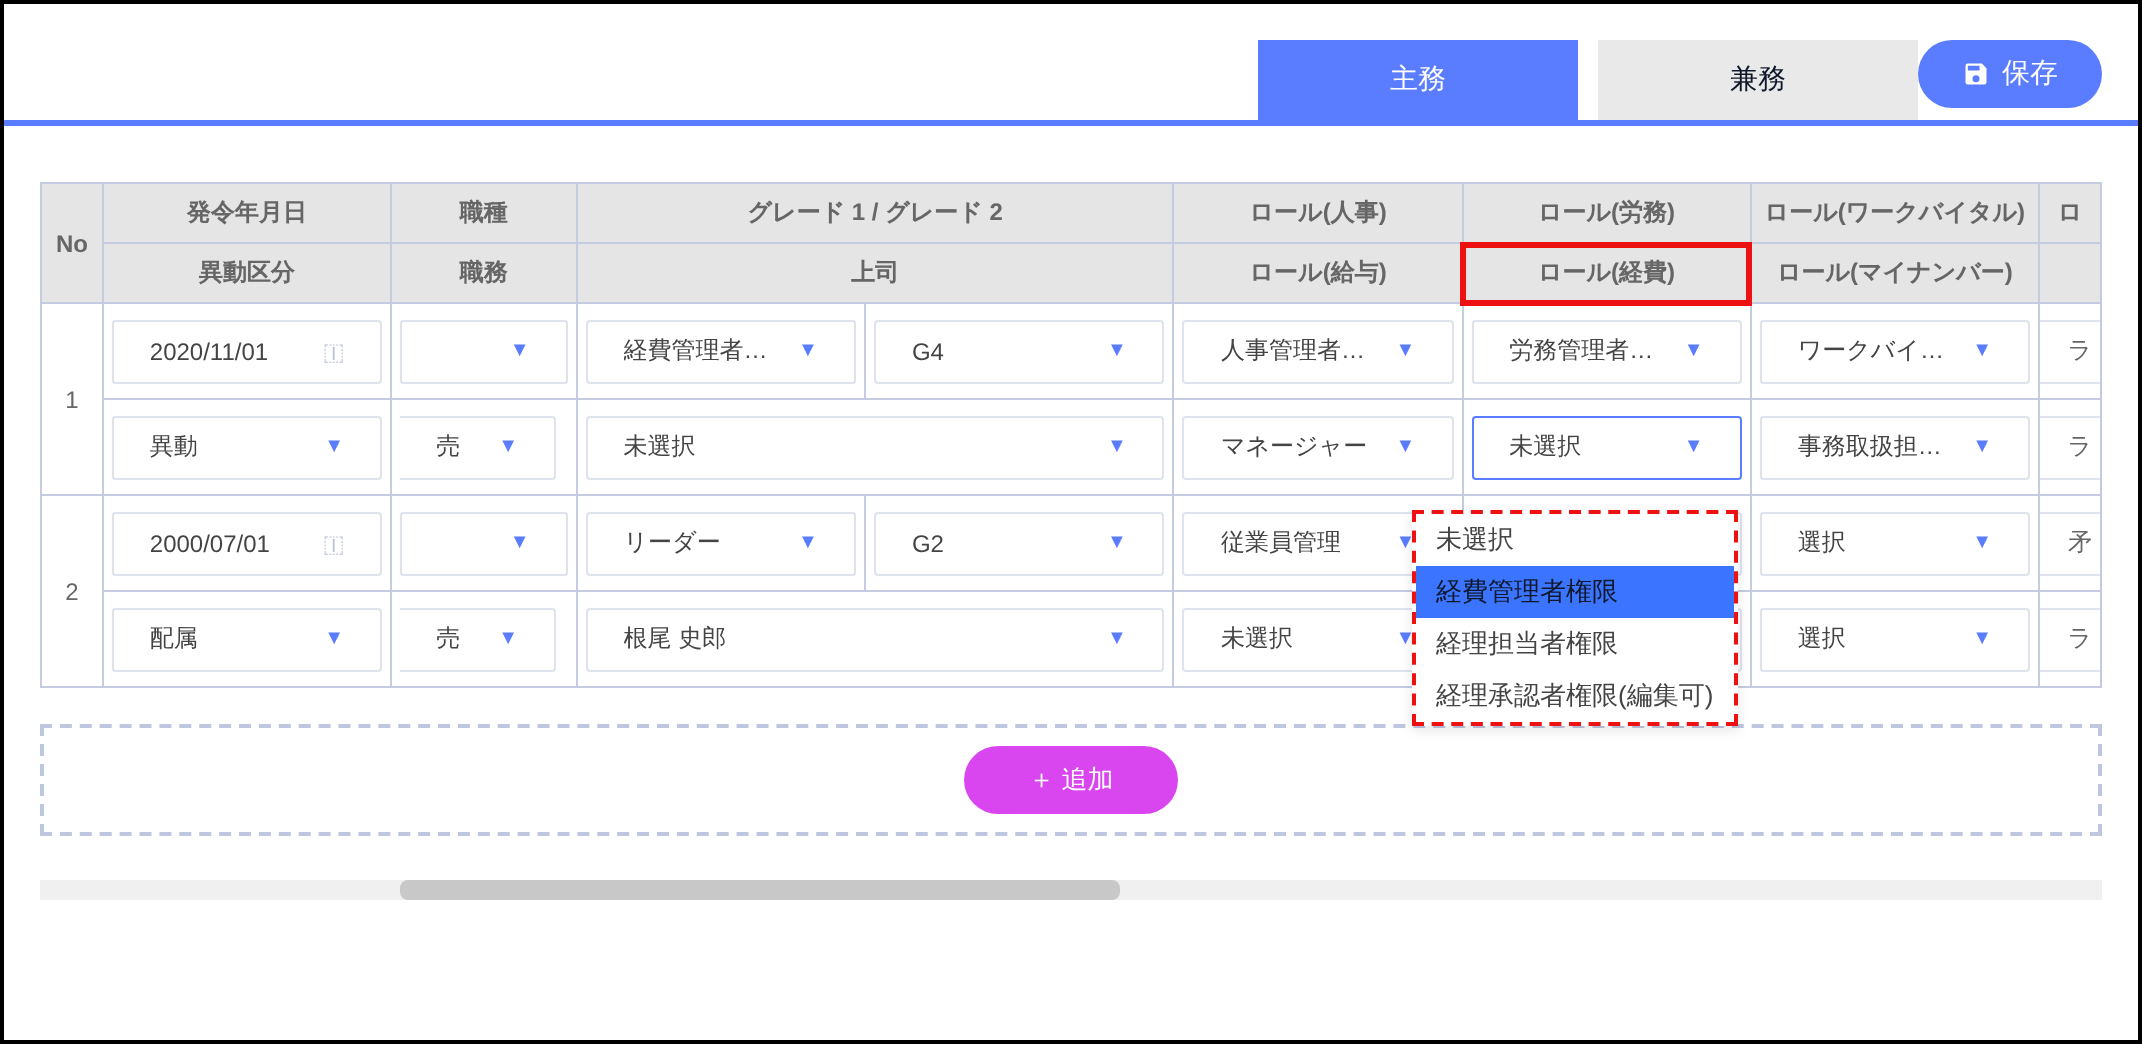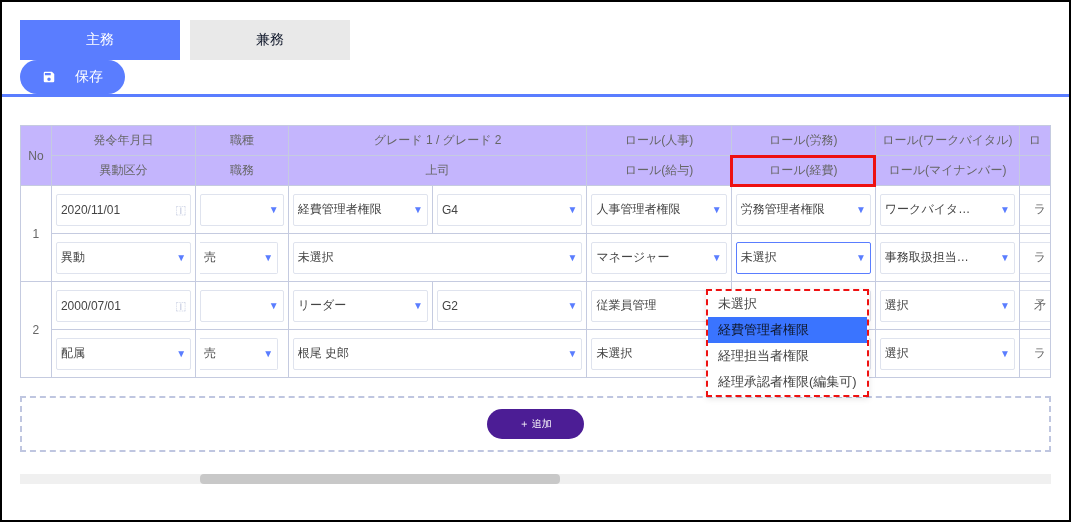--- a/index.html
+++ b/index.html
@@ -1,52 +1,52 @@
 <!DOCTYPE html>
 <html><head>
 <meta charset="utf-8">
 <style>
 * { box-sizing: border-box; margin: 0; padding: 0; font-family: "Meiryo", "Hiragino Sans", sans-serif; }
 body { background: #fff; }
 .wrap { width: 1071px; height: 522px; border: 2px solid #000; position: relative; overflow: hidden; background:#fff; }
 .inner { padding: 18px 18px 0 18px; }
-.topbar { display: flex; align-items: flex-start; justify-content: flex-end; flex-direction: column; }
+.topbar { display: flex; align-items: flex-start; justify-content: flex-end; }
 .tabs { display: flex; gap: 10px; }
 .tab { width: 160px; height: 40px; display: flex; align-items: center; justify-content: center; font-size: 14px; cursor: pointer; }
 .tab.active { background: #5a7dff; color: #fff; }
 .tab.inactive { background: #e9e9e9; color: #0f172a; }
-.save-btn { background: #5a7dff; color: #fff; border: none; border-radius: 20px; padding: 8px 22px; font-size: 14px; display: flex; align-items: center; gap: 19px; cursor: pointer;}
+.save-btn { background: #5a7dff; color: #fff; border: none; border-radius: 20px; padding: 8px 22px; font-size: 14px; display: flex; align-items: center; gap: 6px; cursor: pointer;}
 .save-btn svg { width: 14px; height: 14px; fill: #fff; }
 .hr { height: 3px; background: #5a7dff; margin-top: 0; }
 .table-area { margin-top: 28px; position: relative; overflow: visible; }
 .grid { border-collapse: collapse; width: 100%; table-layout: fixed; }
 .grid th, .grid td { border: 1px solid #c5cbe0; font-size: 12px; color: #666; text-align: center; vertical-align: middle; }
-.grid th { background: #c4b5fd; font-weight: normal; height: 30px; }
+.grid th { background: #e5e5e5; font-weight: bold; height: 30px; }
 .grid td { background: #fff; height: 48px; padding: 4px; }
 .col-no { width: 30px; }
 .col-date { width: 140px; }
 .col-job { width: 90px; }
 .col-grade1 { width: 140px; }
 .col-grade2 { width: 150px; }
 .col-role { width: 140px; }
 .col-role2 { width: 140px; }
 .col-role3 { width: 140px; }
 .col-tail { width: 30px; }
 
-.field { display: flex; align-items: center; justify-content: space-between; border: 1px solid #dfe3ee; border-radius: 2px; height: 32px; padding: 0 4px; background: #fff; font-size: 12px; color: #444; cursor: pointer; width: 100%; }
+.field { display: flex; align-items: center; justify-content: space-between; border: 1px solid #dfe3ee; border-radius: 2px; height: 32px; padding: 0 18px; background: #fff; font-size: 12px; color: #444; cursor: pointer; width: 100%; }
 .field.date { justify-content: space-between; }
 .field .caret { color: #5a7dff; font-size: 10px; }
 .field .cal { color: #b9c1da; }
 .field.active { border: 1px solid #5a7dff; }
 .ellip { white-space: nowrap; overflow: hidden; text-overflow: ellipsis; max-width: calc(100% - 14px); text-align: left; }
 .field.half { width: 78px; border-left: none; border-top-left-radius:0; border-bottom-left-radius:0;}
 .redbox { outline: 3px solid #e11; outline-offset: -2px; }
 
 .add-area { margin-top: 18px; border: 2px dashed #bfc6e0; height: 56px; display:flex; align-items:center; justify-content:center; }
-.add-btn { background:#4c1d95; color:#fff; border:none; border-radius:18px; padding:8px 32px; font-size:10px; cursor:pointer;font-family:Liberation Serif, serif;}
+.add-btn { background:#d946ef; color:#fff; border:none; border-radius:18px; padding:8px 32px; font-size:13px; cursor:pointer;}
 
 .hscroll { margin-top: 22px; height: 10px; background:#f0f0f0; position:relative; }
 .hscroll .thumb { position:absolute; left:180px; width:360px; top:0; bottom:0; background:#c8c8c8; border-radius:4px; }
 
 .dropdown { position:absolute; border:2px dashed #e11; background:#fff; color:#444; z-index:50; font-size:13px; box-shadow:0 2px 6px rgba(0,0,0,.1); }
 .dropdown .opt { padding:4px 10px; white-space:nowrap; }
 .dropdown .opt.sel { background:#3a74ff; color:#0f172a; }
 </style>
 </head>
 <body>

